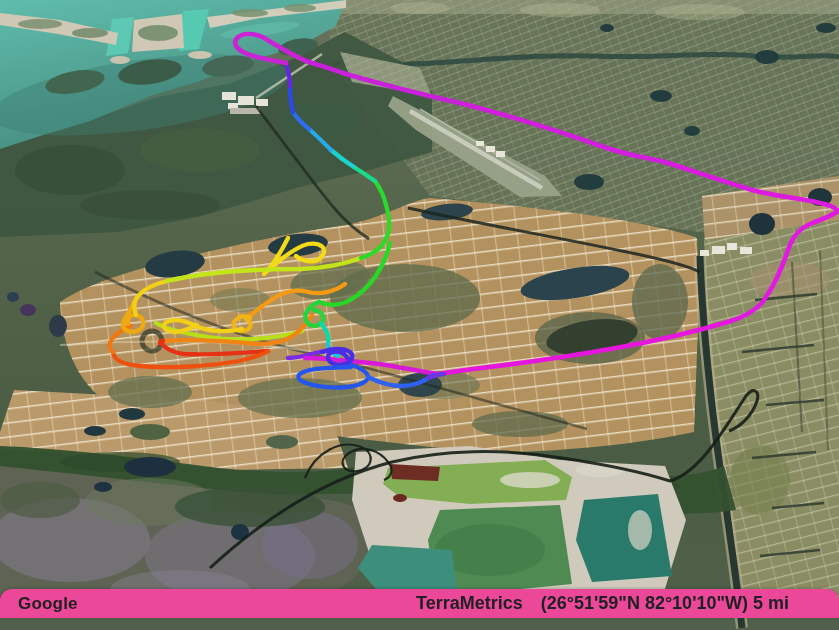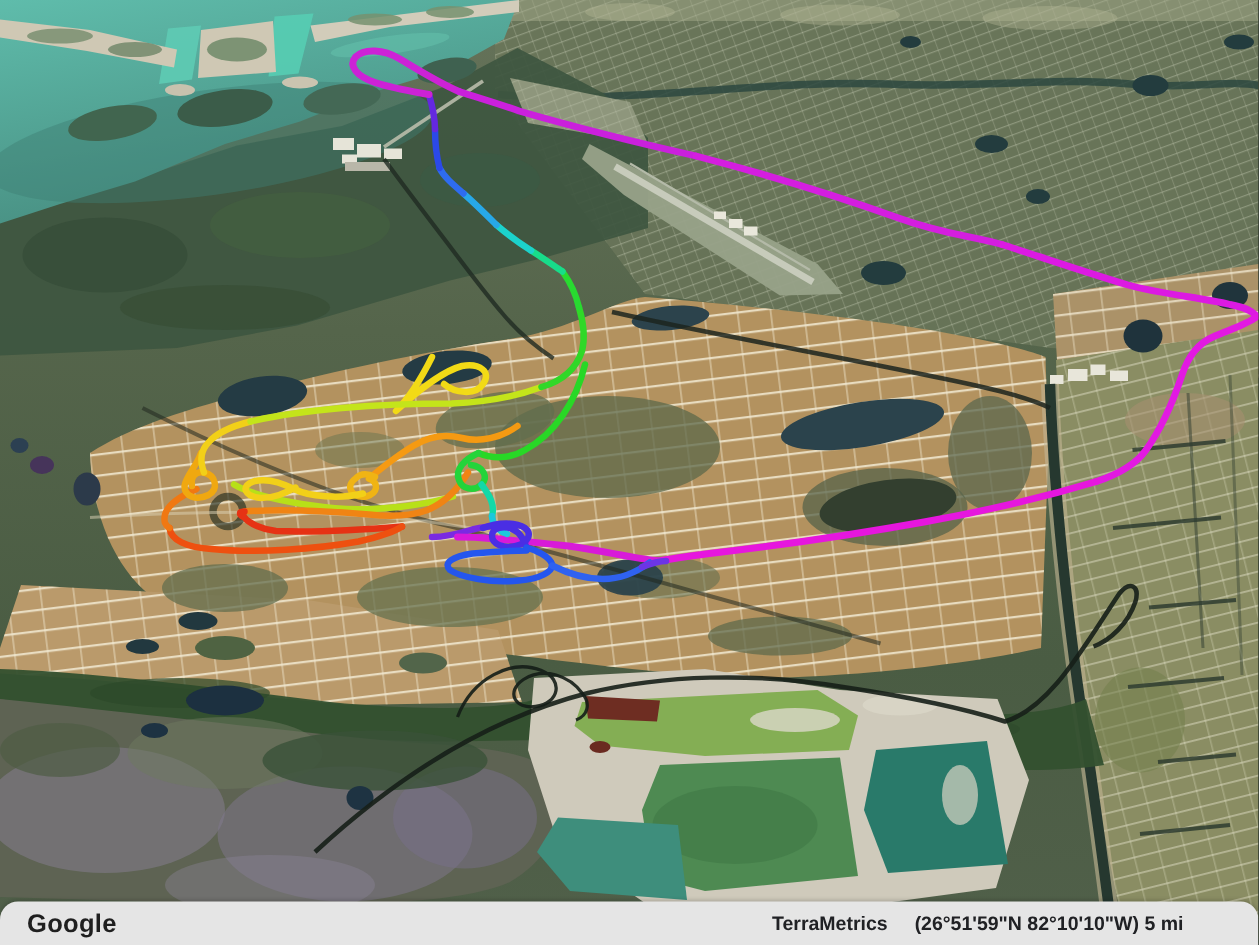--- a/index.html
+++ b/index.html
@@ -3,31 +3,31 @@
 <meta charset="utf-8">
 <style>
   html,body{margin:0;padding:0;background:#222;}
   #stage{
     position:relative;width:839px;height:630px;overflow:hidden;
     font-family:"Liberation Sans", sans-serif;background:#4e6047;
   }
   #stage svg{position:absolute;top:0;left:0;display:block;}
   
   .attr-bar{
-    position:absolute;left:0;right:0;bottom:0;height:29px;background:#e5e5e5;
+    position:absolute;left:0;right:0;bottom:12px;height:29px;background:#ec4899;
     border-radius:12px 12px 0 0;display:flex;align-items:center;
     justify-content:space-between;box-shadow:0 -1px 3px rgba(0,0,0,.18);z-index:5;
   }
   .google-logo{
     margin-left:18px;font-size:17px;font-weight:600;color:#1f1f1f;
     letter-spacing:.2px;cursor:pointer;
   }
   .attr-right{
     display:flex;align-items:center;gap:18px;margin-right:50px;
-    font-size:13px;color:#202124;font-weight:600;
+    font-size:18px;color:#202124;font-weight:600;
   }
   .attr-right span{white-space:pre;}
 </style>
 </head>
 <body>
 
 <div id="stage">
 
 <svg width="839" height="630" viewBox="0 0 839 630" xmlns="http://www.w3.org/2000/svg">
   <defs>

